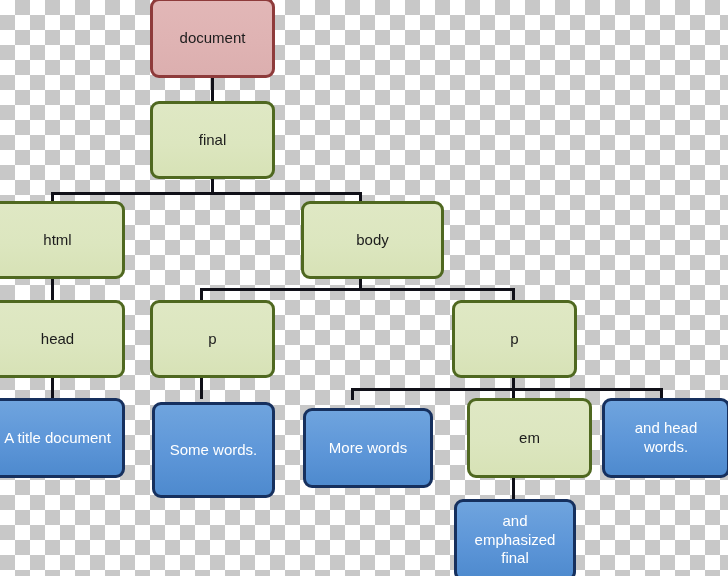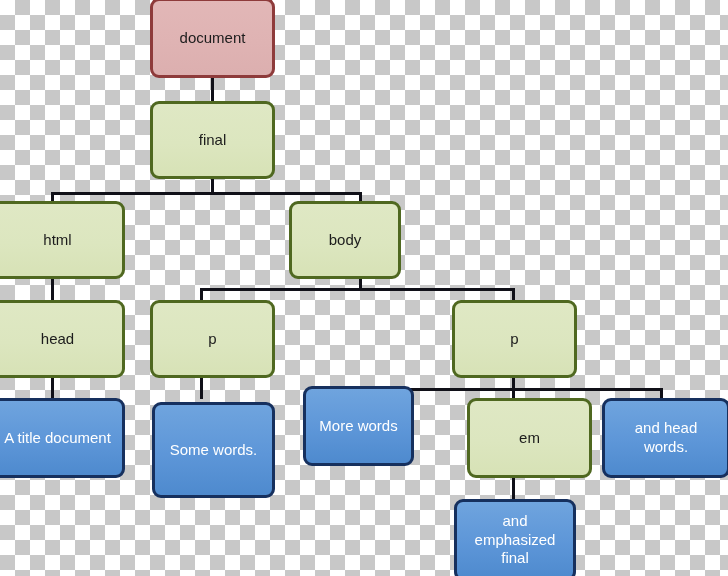--- a/index.html
+++ b/index.html
@@ -98,21 +98,21 @@
   </div>
 
   <div class="node elem" style="left:150px; top:101px; width:125px; height:78px;">
     <span class="node-label">final</span>
   </div>
 
   <div class="node elem" style="left:-10px; top:201px; width:135px; height:78px;">
     <span class="node-label">html</span>
   </div>
 
-  <div class="node elem" style="left:289px; top:201px; width:112px; height:78px;">
+  <div class="node elem" style="left:301px; top:201px; width:143px; height:78px;">
     <span class="node-label">body</span>
   </div>
 
   <div class="node elem" style="left:-10px; top:300px; width:135px; height:78px;">
     <span class="node-label">head</span>
   </div>
 
   <div class="node elem" style="left:150px; top:300px; width:125px; height:78px;">
     <span class="node-label">p</span>
   </div>
@@ -122,21 +122,21 @@
   </div>
 
   <div class="node text" style="left:-10px; top:398px; width:135px; height:80px;">
     <span class="node-label">A title document</span>
   </div>
 
   <div class="node text" style="left:152px; top:386px; width:123px; height:96px;margin-top:16px;">
     <span class="node-label">Some words.</span>
   </div>
 
-  <div class="node text" style="left:303px; top:386px; width:111px; height:80px;">
+  <div class="node text" style="left:303px; top:408px; width:130px; height:80px;">
     <span class="node-label">More words</span>
   </div>
 
   <div class="node elem" style="left:467px; top:398px; width:125px; height:80px;">
     <span class="node-label">em</span>
   </div>
 
   <div class="node text" style="left:602px; top:398px; width:128px; height:80px;">
     <span class="node-label">and head words.</span>
   </div>

